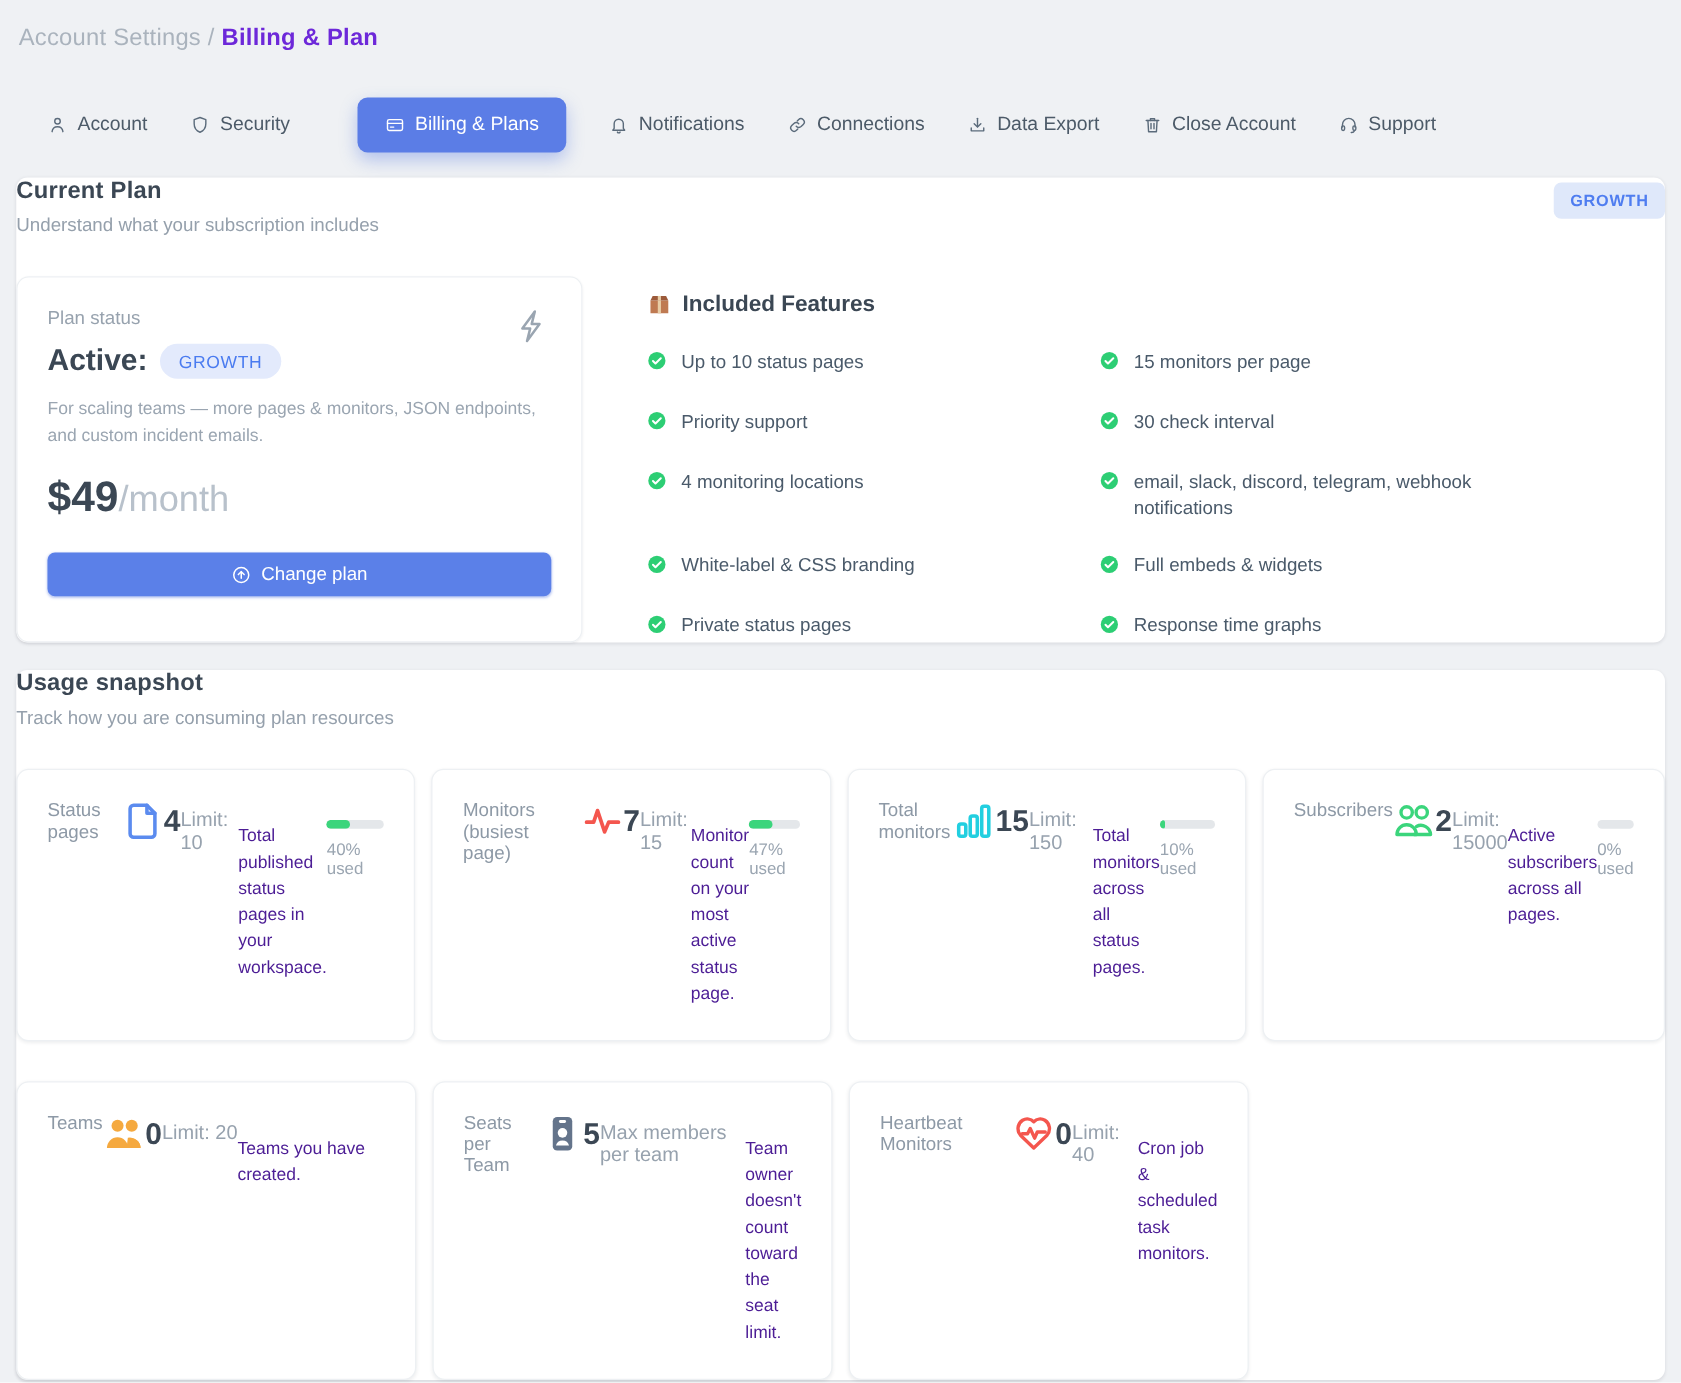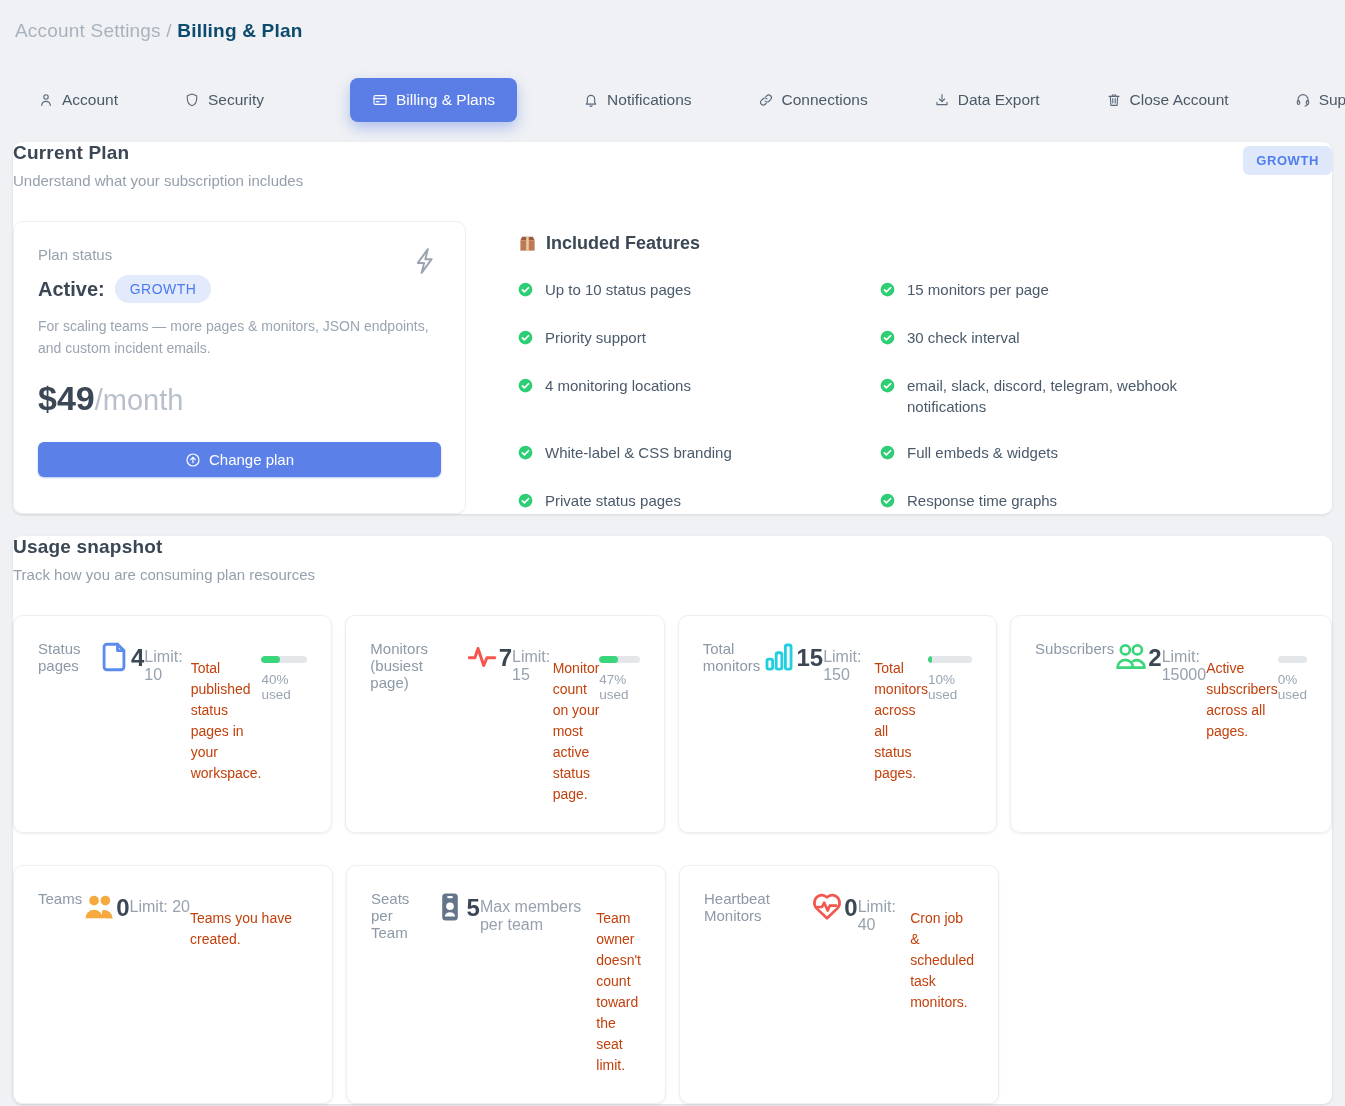--- a/index.html
+++ b/index.html
@@ -8,43 +8,43 @@
     background:#eff1f4;
     font-family:"Liberation Sans","DejaVu Sans",sans-serif;
     color:#3d4a57;
     overflow:hidden;
   }
   .page { padding:14px 13px 0 13px; }
 
   
   .breadcrumb { font-size:19px; padding:6px 2px 0 2px; letter-spacing:.2px; }
   .breadcrumb .crumb-muted { color:#aab3bd; font-weight:400; }
-  .breadcrumb .crumb-current { color:#0c4a6e; font-weight:700; }
-
-  
-  .tabbar { display:flex; align-items:center; gap:66px; margin:36px 0 20px 25px; }
+  .breadcrumb .crumb-current { color:#6d28d9; font-weight:700; }
+
+  
+  .tabbar { display:flex; align-items:center; gap:34px; margin:36px 0 20px 25px; }
   .tab { display:flex; align-items:center; gap:8px; font-size:15.5px; color:#4c5a68; cursor:pointer; white-space:nowrap; }
   .tab .t-icon { display:inline-flex; width:16px; height:16px; color:#5b6b7b; }
   .tab .t-icon svg { width:16px; height:16px; }
   .tab.active { background:#5b7de6; color:#fff; border-radius:8px; padding:13px 22px; box-shadow:0 6px 14px rgba(80,115,223,.38);margin-left:20px; }
   .tab.active .t-icon { color:#fff; }
 
   
   .panel { background:#fff; border-radius:9px; box-shadow:0 1px 3px rgba(16,24,40,.10); margin-bottom:22px; }
   .panel-head { display:flex; justify-content:space-between; align-items:flex-start; }
   .panel-title { font-size:19px; font-weight:700; color:#3b4754; letter-spacing:.2px; }
   .panel-sub { font-size:15px; color:#95a0ac; margin-top:8px; }
   .plan-badge { background:#dfe8fa; color:#4f7df0; font-size:13px; letter-spacing:.6px; padding:7px 13px; border-radius:6px; font-weight:600; margin-top:4px; }
 
   
   .plan-body { display:flex; margin-top:32px; }
   .plan-card { width:453px; border:1px solid #edf0f3; border-radius:10px; box-shadow:0 1px 2px rgba(16,24,40,.05); padding:24px; position:relative; }
   .plan-status-label { font-size:15px; color:#97a2ae; }
   .plan-active-row { display:flex; align-items:center; gap:10px; margin-top:12px; }
-  .plan-active { font-size:20px; font-weight:700; color:#3b4754; }
+  .plan-active { font-size:24px; font-weight:700; color:#3b4754; }
   .plan-pill { background:#e3eafc; color:#4a7bf0; font-size:14px; padding:6px 15px; border-radius:999px; letter-spacing:.5px; }
   .plan-desc { font-size:14px; color:#9aa5b1; line-height:1.55; margin-top:13px; max-width:420px; }
   .plan-price { margin-top:20px; }
   .plan-price .amount { font-size:34px; font-weight:700; color:#3b4754; }
   .plan-price .suffix { font-size:29px; color:#b8c1cb; font-weight:400; }
   .bolt { position:absolute; top:22px; right:24px; color:#9aa5b1; }
   .change-btn { margin-top:24px; width:100%; height:35px; background:#5b80e8; border:none; border-radius:6px; color:#fff; font-size:15px; font-family:inherit; display:flex; align-items:center; justify-content:center; gap:8px; cursor:pointer; box-shadow:0 1px 2px rgba(80,115,223,.4); }
   .change-btn svg { width:16px; height:16px; }
 
   
@@ -56,21 +56,21 @@
   .feature .check { flex:0 0 15px; margin-top:2px; }
 
   
   .usage-grid { display:grid; grid-template-columns:repeat(4,1fr); gap:16px 13px; margin-top:32px; }
   .usage-card { background:#fff; border:1px solid #edf0f3; border-radius:10px; box-shadow:0 1px 3px rgba(16,24,40,.07); padding:24px 24px 27px 24px; display:flex; min-height:218px; }
   .uc-top { display:flex; justify-content:space-between; align-items:flex-start; }
   .uc-label { font-size:15px; color:#8d99a6; }
   .uc-icon svg { width:34px; height:34px; }
   .uc-value { font-size:24px; font-weight:700; color:#3b4754; margin-top:4px; }
   .uc-limit { font-size:16px; color:#97a2ae; margin-top:8px; }
-  .uc-desc { font-size:14px; color:#c2410c; line-height:1.5; margin-top:18px; flex:1; }
+  .uc-desc { font-size:14px; color:#4c1d95; line-height:1.5; margin-top:18px; flex:1; }
   .uc-progress { margin-top:16px; }
   .uc-track { height:7px; background:#e4e7ea; border-radius:4px; overflow:hidden; }
   .uc-fill { height:100%; background:#3bd57c; border-radius:4px; }
   .uc-pct { font-size:13.5px; color:#9aa5b1; margin-top:9px; }
   .row2 .usage-card { min-height:198px; }
 </style>
 </head>
 <body>
 
 <div class="page">

